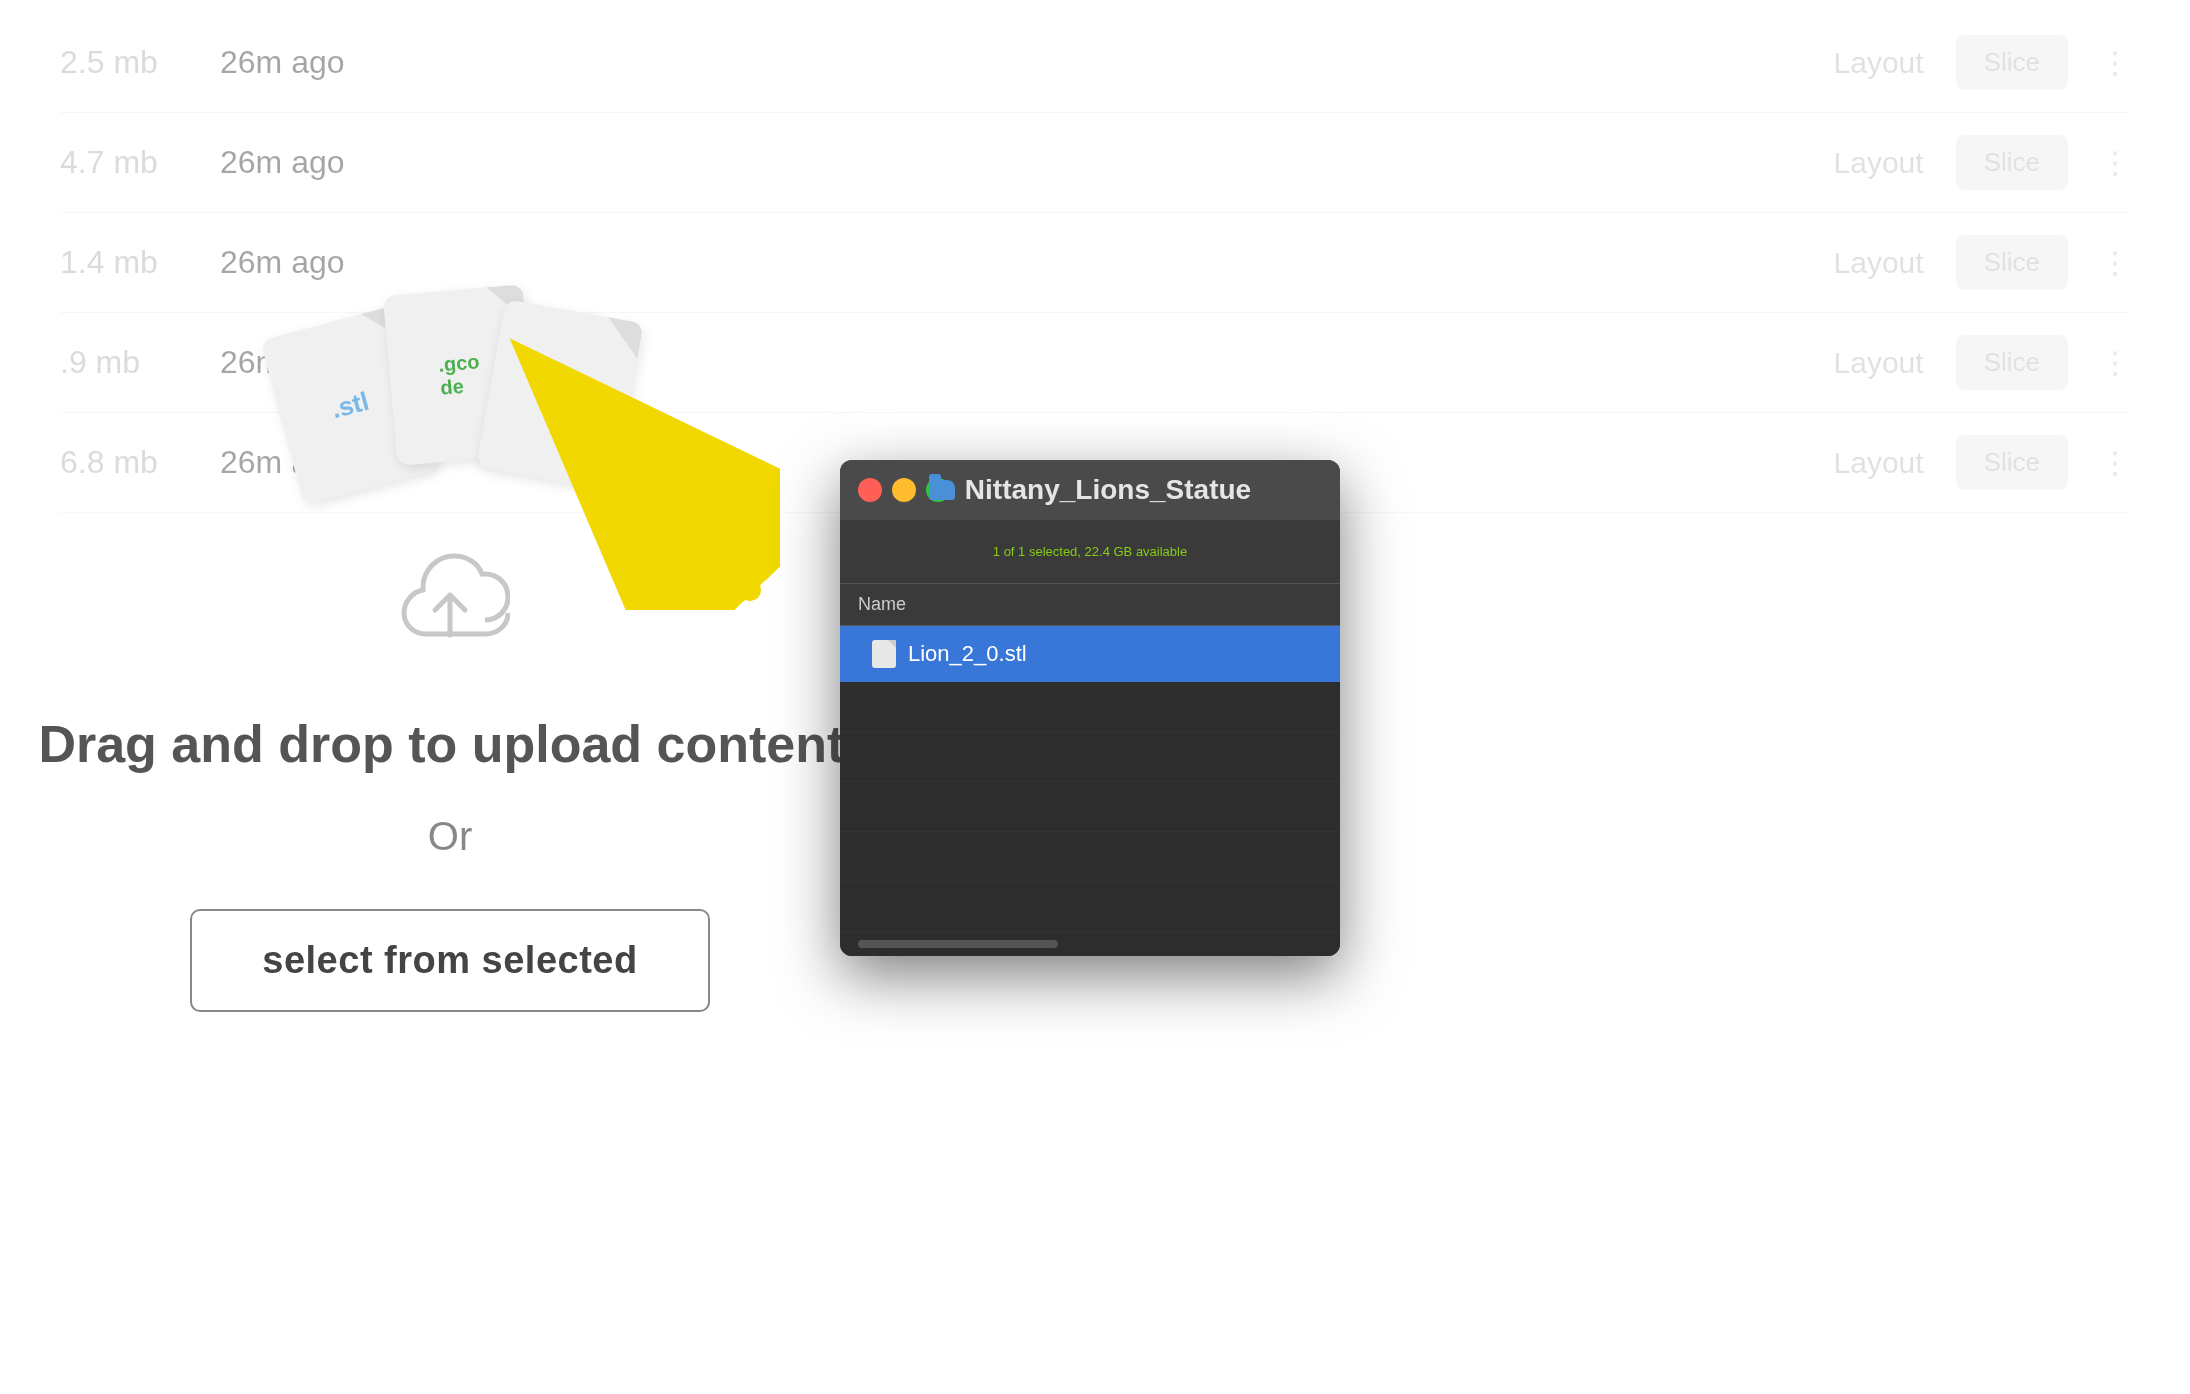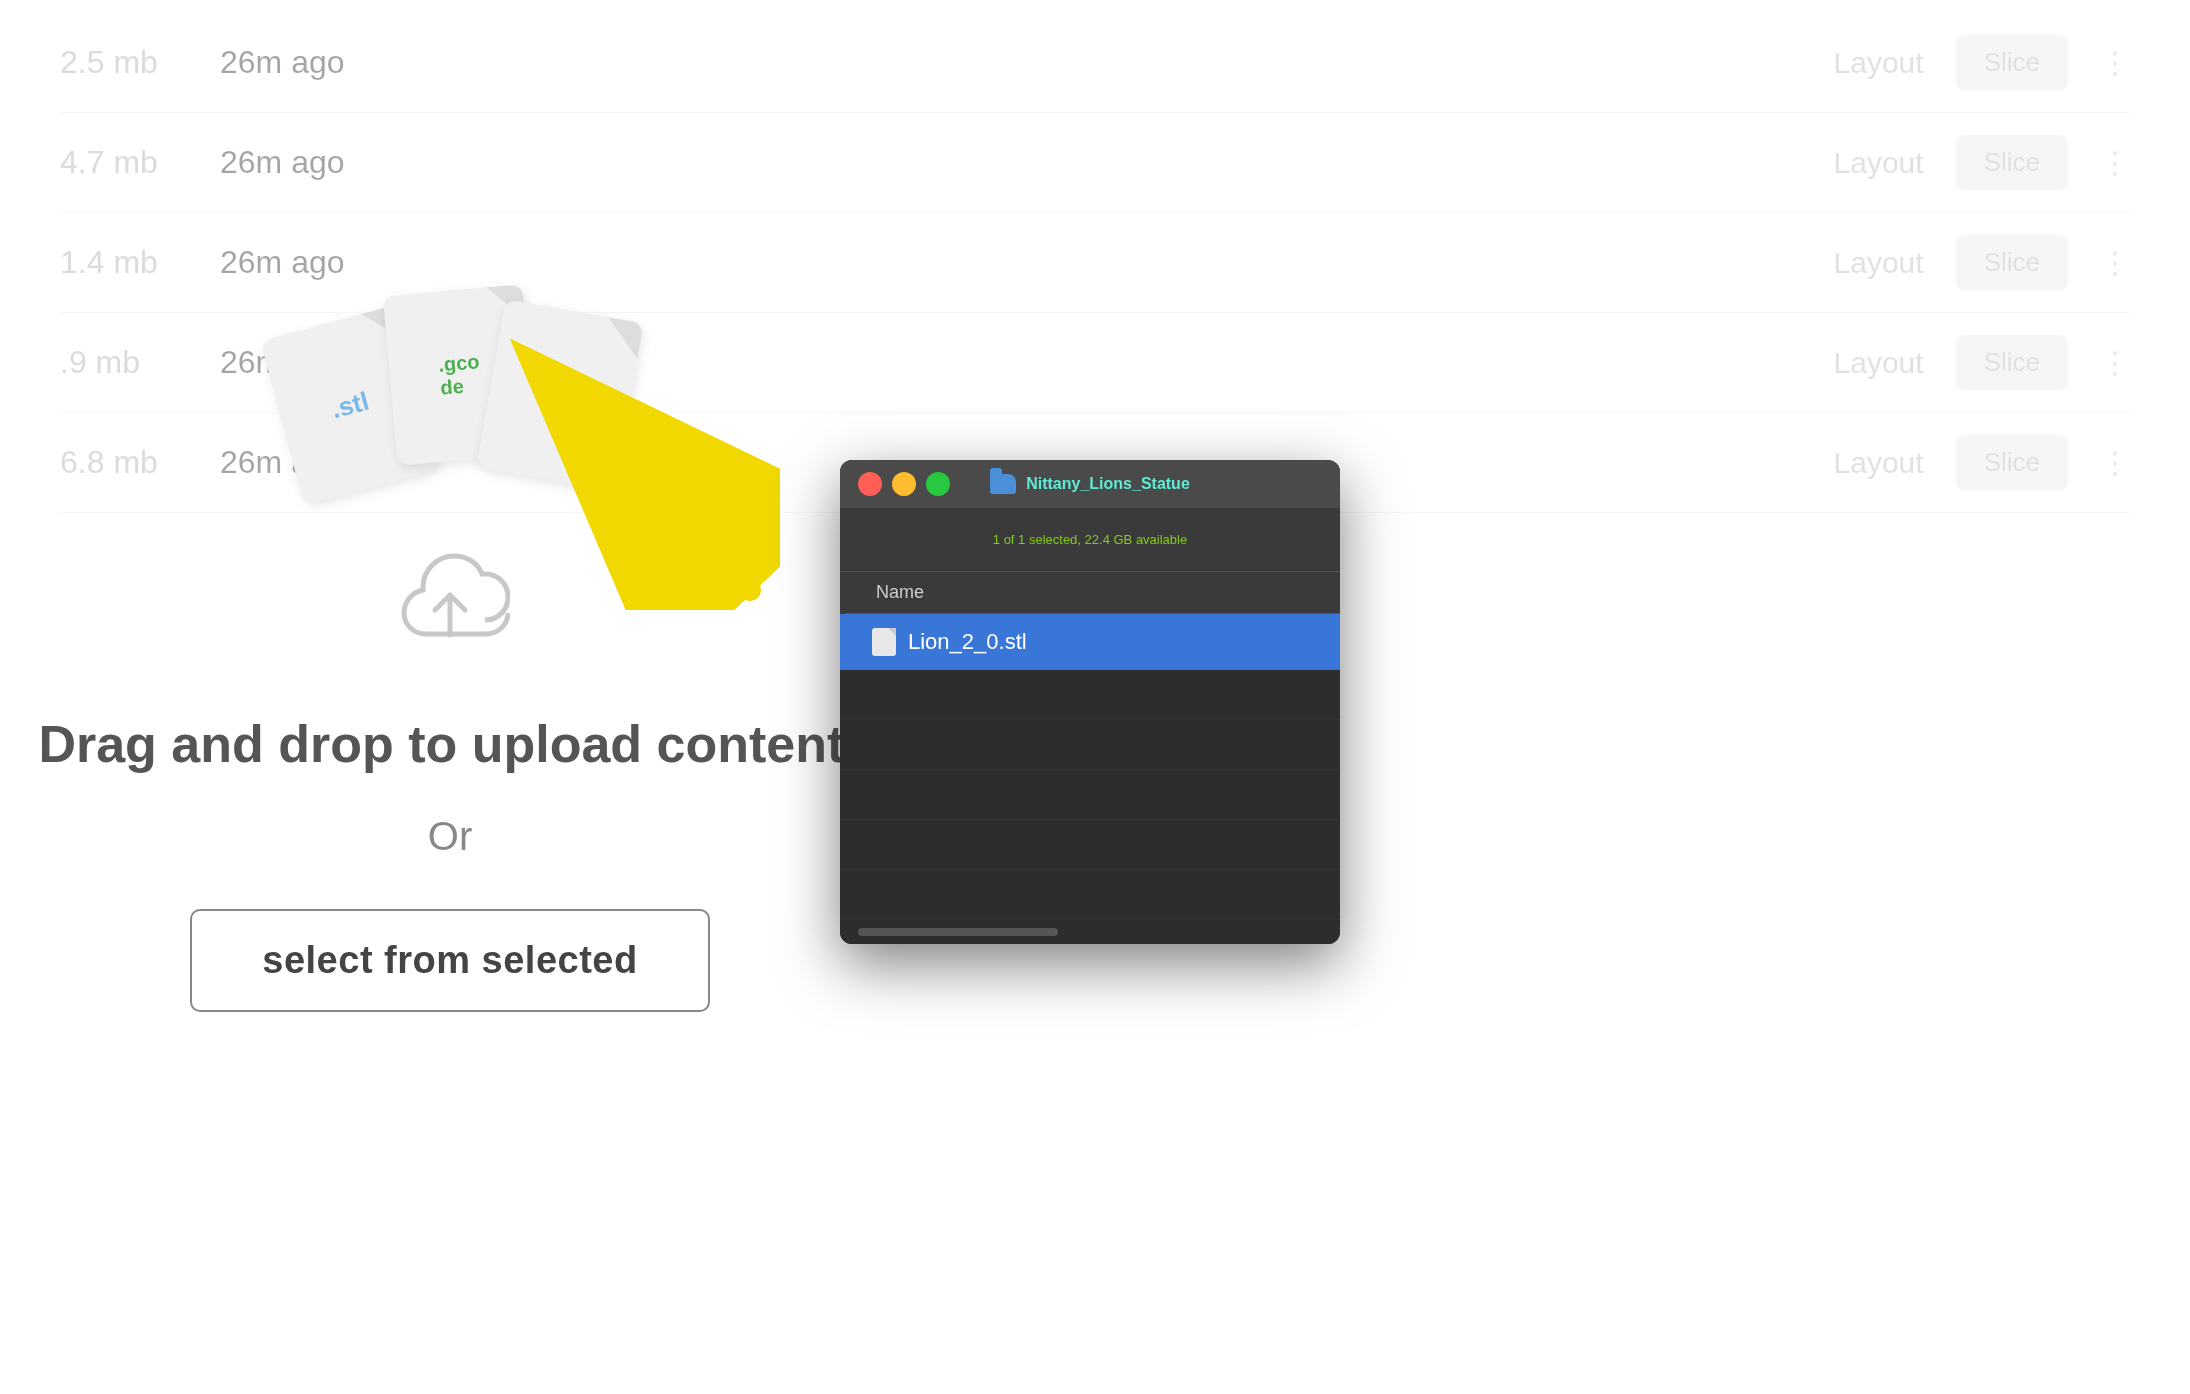--- a/index.html
+++ b/index.html
@@ -205,22 +205,22 @@
     }
     .tl {
       width: 24px;
       height: 24px;
       border-radius: 50%;
     }
     .tl-red { background: #ff5f56; }
     .tl-yellow { background: #febc2e; }
     .tl-green { background: #28c840; }
     .dialog-title {
-      color: #5eead4;
-      font-size: 16px;
+      color: #e5e5e5;
+      font-size: 28px;
       font-weight: 600;
       display: flex;
       align-items: center;
       gap: 10px;
     }
     .folder-icon-blue {
       width: 26px;
       height: 20px;
       background: #4a90d9;
       border-radius: 3px 8px 3px 3px;
@@ -239,26 +239,25 @@
     .mac-dialog-info {
       background: #3a3a3a;
       padding: 24px 18px;
       color: #84cc16;
       font-size: 13px;
       text-align: center;
       border-bottom: 1px solid #555;
     }
     .mac-dialog-column-header {
       background: #3a3a3a;
-      padding: 10px 30px;
+      padding: 10px 18px;
       color: #ccc;
       font-size: 18px;
       font-weight: 500;
       border-bottom: 1px solid #555;
-      margin-left: 6px;
     }
     .mac-dialog-files {
       background: #2d2d2d;
       min-height: 300px;
     }
     .file-row {
       display: flex;
       align-items: center;
       gap: 12px;
       padding: 14px 32px;

